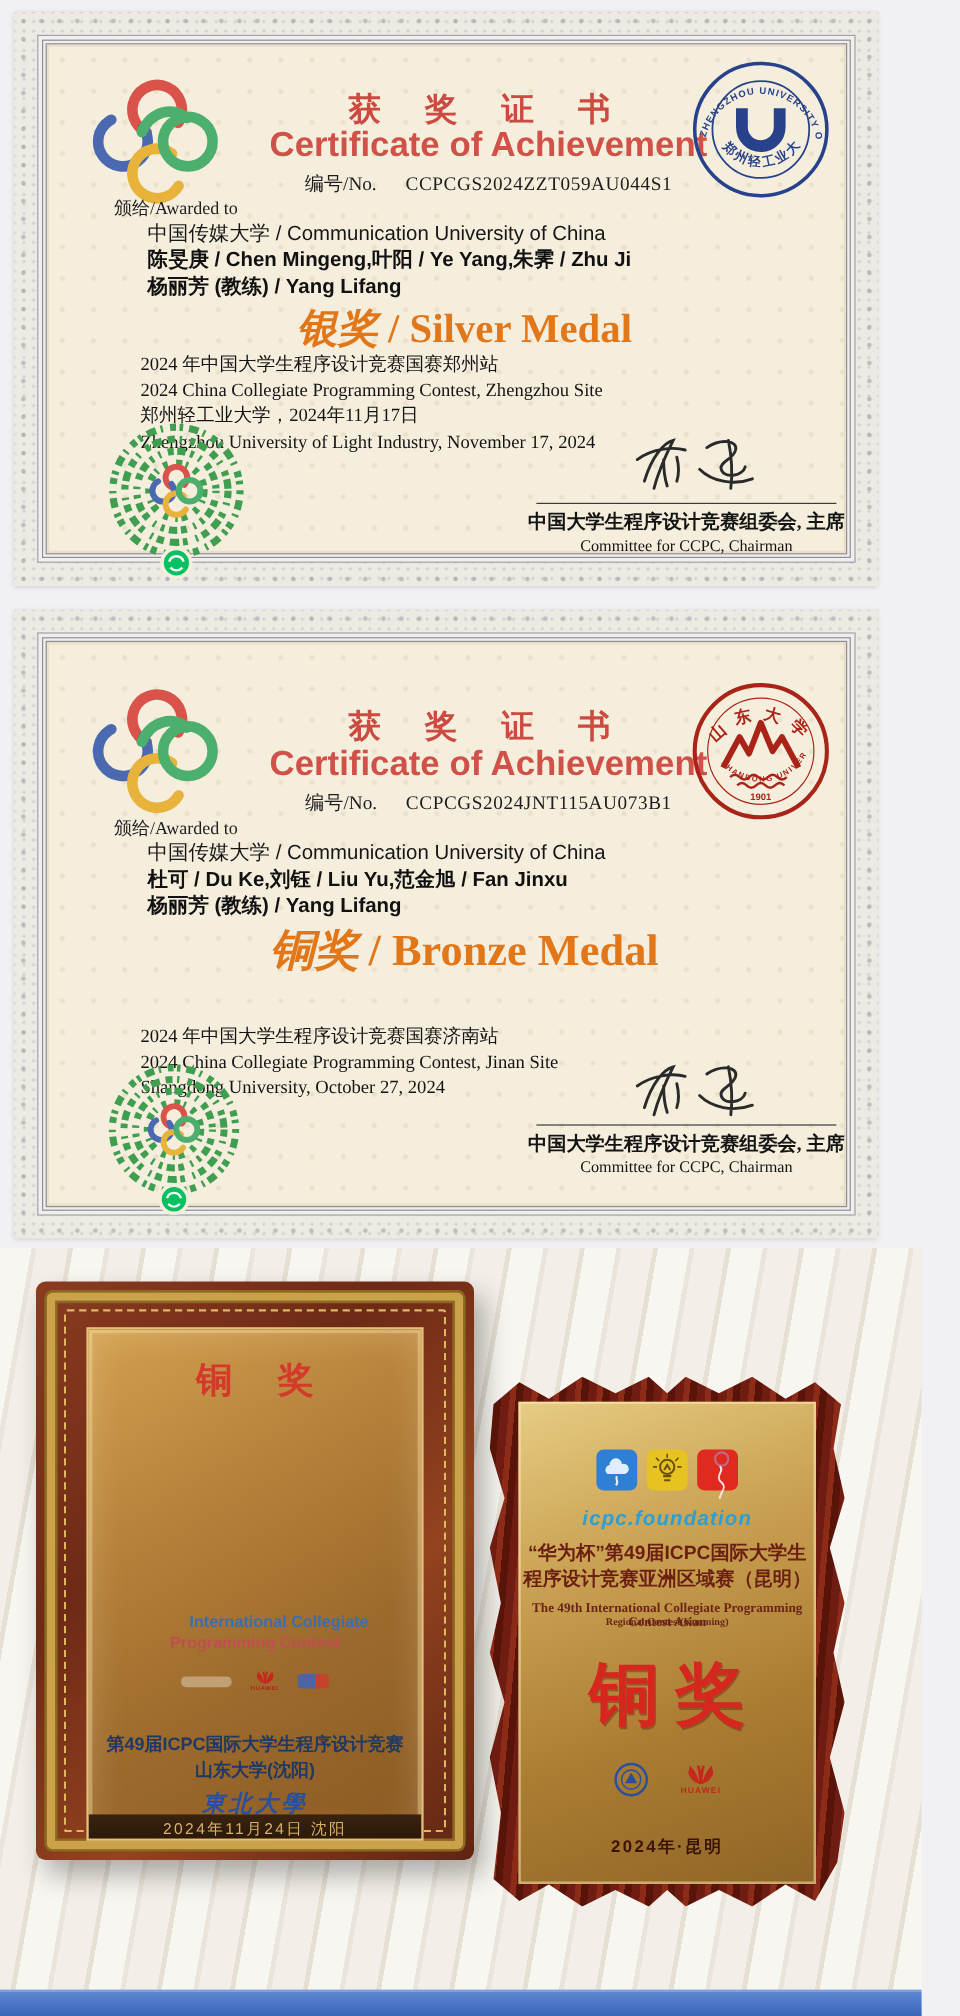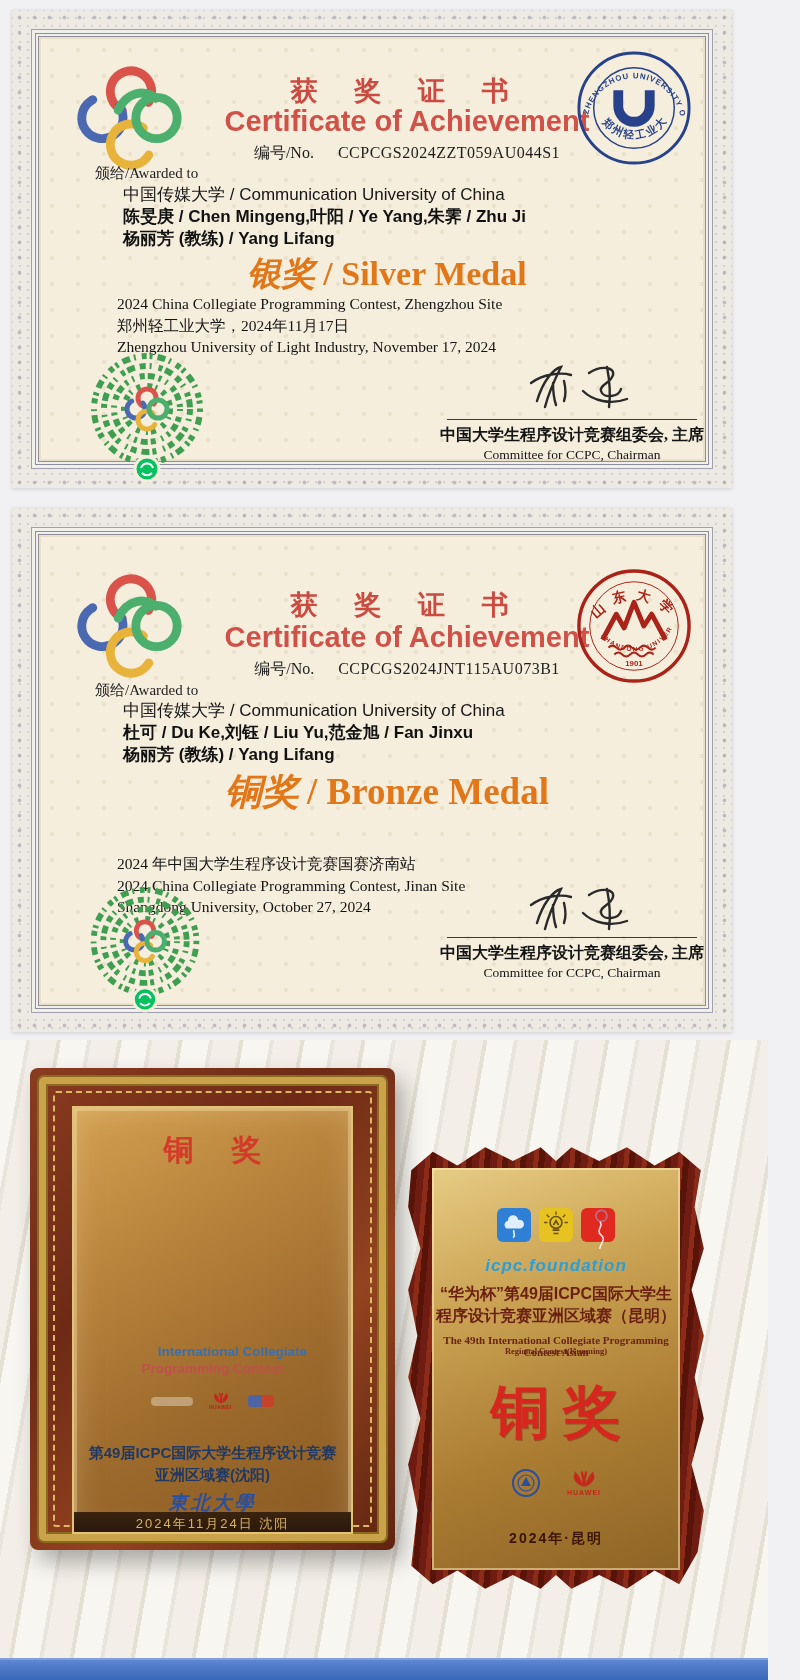--- a/index.html
+++ b/index.html
@@ -145,20 +145,21 @@
       <span>编号/No.</span><span class="v">CCPCGS2024ZZT059AU044S1</span>
     </div>
     <div class="awd">颁给/Awarded to</div>
     <div class="school">中国传媒大学 / Communication University of China</div>
     <div class="team">陈旻庚 / Chen Mingeng,叶阳 / Ye Yang,朱霁 / Zhu Ji</div>
     <div class="coach">杨丽芳 (教练) / Yang Lifang</div>
     <div class="medal">
       <span class="mz">银奖</span><span class="me">/ Silver Medal</span>
     </div>
     <div class="contest">
+      <div>2024 年中国大学生程序设计竞赛国赛郑州站</div>
       <div>2024 China Collegiate Programming Contest, Zhengzhou Site</div>
       <div>郑州轻工业大学，2024年11月17日</div>
       <div>Zhengzhou University of Light Industry, November 17, 2024</div>
     </div>
 
     <svg class="qr" width="132" height="140" viewBox="0 0 132 140">
       <g fill="none" stroke="#3f9e4f" stroke-width="6">
         <circle cx="66" cy="62" r="53" stroke-dasharray="3 5 8 4 2 6 5 3"></circle>
         <circle cx="66" cy="62" r="43" stroke-dasharray="6 4 2 7 4 3 8 5"></circle>
         <circle cx="66" cy="62" r="33" stroke-dasharray="2 6 5 3 7 4 3 5"></circle>
@@ -301,21 +302,21 @@
                 <path d="M4 2 C10 8 13 14 14 22 C8 20 4 16 2 10 Z"></path>
                 <path d="M28 2 C22 8 19 14 18 22 C24 20 28 16 30 10 Z"></path>
                 <path d="M13 2 C15 8 16 14 15 22 M19 2 C17 8 16 14 17 22" stroke="#c4271c" stroke-width="3" fill="none"></path>
               </g>
             </svg>
           <span class="hw-t">HUAWEI</span>
         </span>
         <span class="sp-bd"></span>
       </div>
       <div class="lp-line1">第49届ICPC国际大学生程序设计竞赛</div>
-      <div class="lp-line2">亚洲区域赛(沈阳)</div>
+      <div class="lp-line2">山东大学(沈阳)</div>
       <div class="lp-univ">
         <div class="cal">東北大學</div>
         <div class="cap">NORTHEASTERN UNIVERSITY</div>
       </div>
       <div class="lp-band">2024年11月24日  沈阳</div>
     </div>
   </div>
 
   <div class="plaque plq-right">
     <div class="plate-r">

